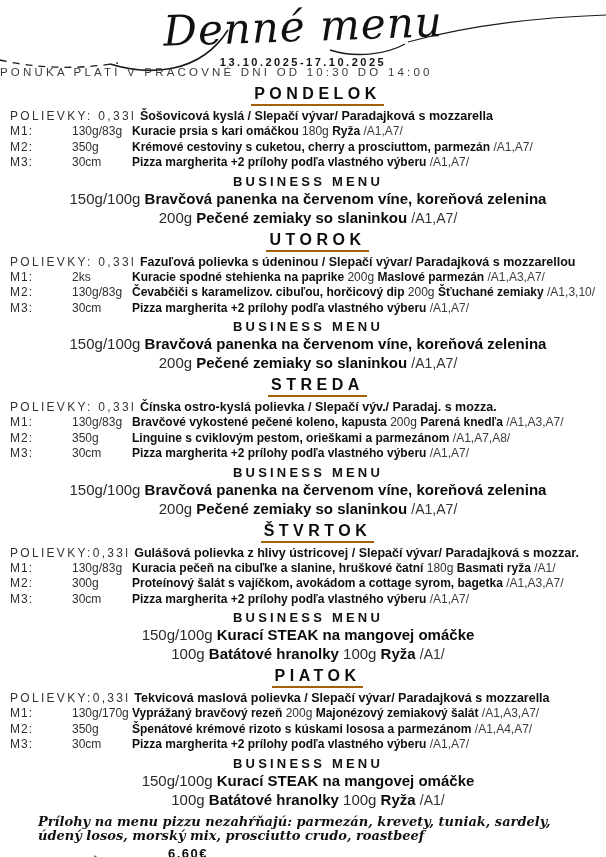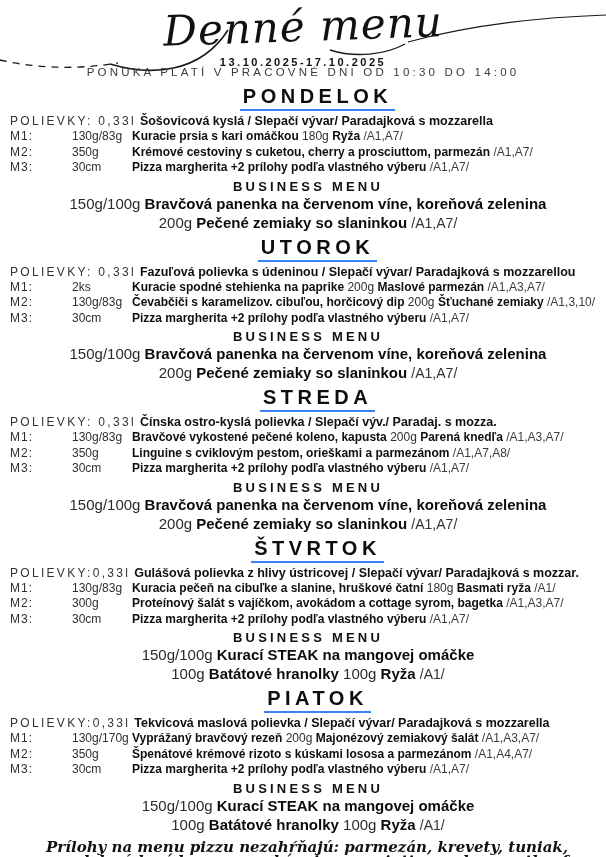--- a/index.html
+++ b/index.html
@@ -24,34 +24,33 @@
     color:#111;
     transform:rotate(-2deg);
   }
   .date-range{
     position:absolute;top:56px;left:0;width:100%;
     text-align:center;
     font-size:11px;font-weight:700;letter-spacing:2.5px;color:#111;
   }
   .validity{
     position:absolute;top:66px;left:0;width:100%;
-    text-align:center;
     font-size:11.5px;font-weight:400;letter-spacing:3.2px;color:#3a3a3a;
     white-space:nowrap;
   }
   
   .days{padding:0 0 0 10px;}
   .day{margin-bottom:1px;}
   .day-heading{
     text-align:center;margin:3px 0 2px;
   }
   .day-heading span{
     display:inline-block;
-    font-size:20px;font-weight:700;letter-spacing:4.5px;color:#0d0d0d;
-    border-bottom:2px solid #3b82f6;
+    font-size:16px;font-weight:700;letter-spacing:4.5px;color:#0d0d0d;
+    border-bottom:2px solid #a16207;
     padding:0 3px 1px 3px;
     margin-left:19px;
   }
   .soup-line{
     font-size:12px;line-height:16px;white-space:nowrap;
   }
   .soup-label{
     letter-spacing:2.3px;color:#333;font-weight:400;margin-right:4px;
   }
   .soup-text{font-weight:700;color:#0f0f0f;font-size:12.5px;}
@@ -71,24 +70,24 @@
   }
   .biz-line{
     text-align:center;font-size:15px;line-height:19px;white-space:nowrap;
   }
   .biz-line .s-p{font-weight:400;color:#2a2a2a;}
   .biz-line .s-b{font-weight:700;color:#0c0c0c;}
   .biz-line .s-a{font-weight:400;color:#333;font-size:14px;}
   
   .footer{position:relative;margin-top:5px;}
   .note{
-    text-align:right;
+    text-align:left;
     font-family:"DejaVu Serif",serif;
     font-style:italic;font-weight:700;
-    font-size:15px;line-height:14px;
+    font-size:13px;line-height:14px;
     color:#111;
     max-width:530px;margin:0 auto;
   }
   .footer-row{position:relative;height:90px;}
   .logo{
     position:absolute;left:36px;top:8px;width:110px;text-align:center;
   }
   .prices{
     position:absolute;left:168px;top:4px;
   }

